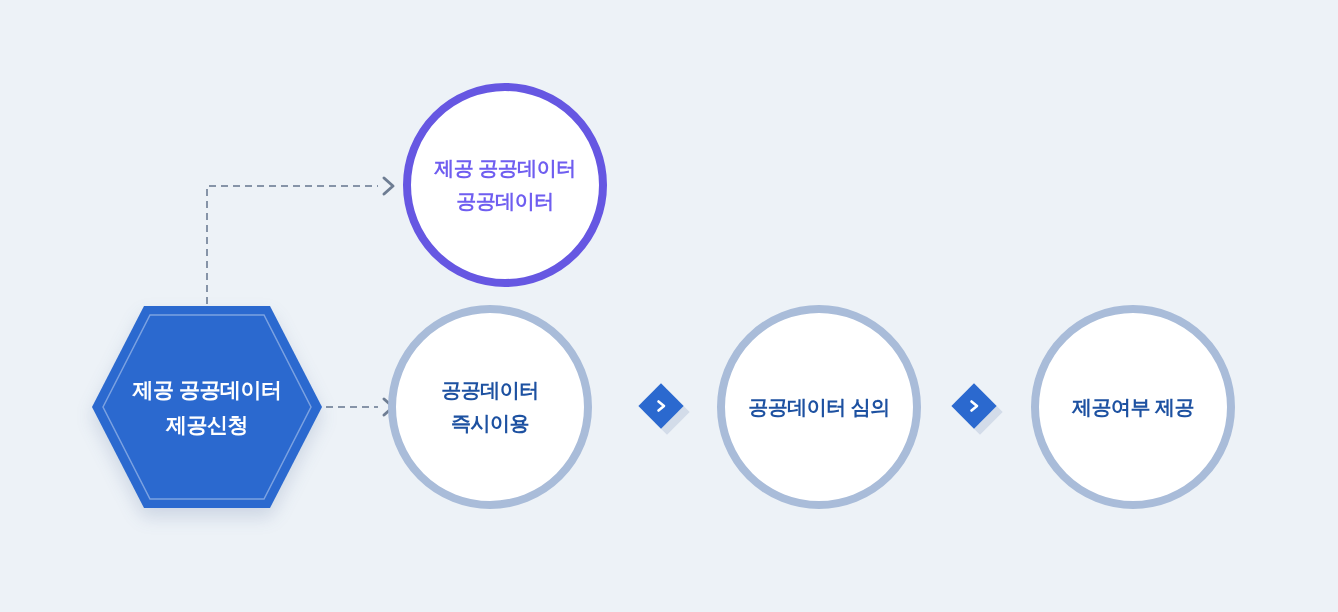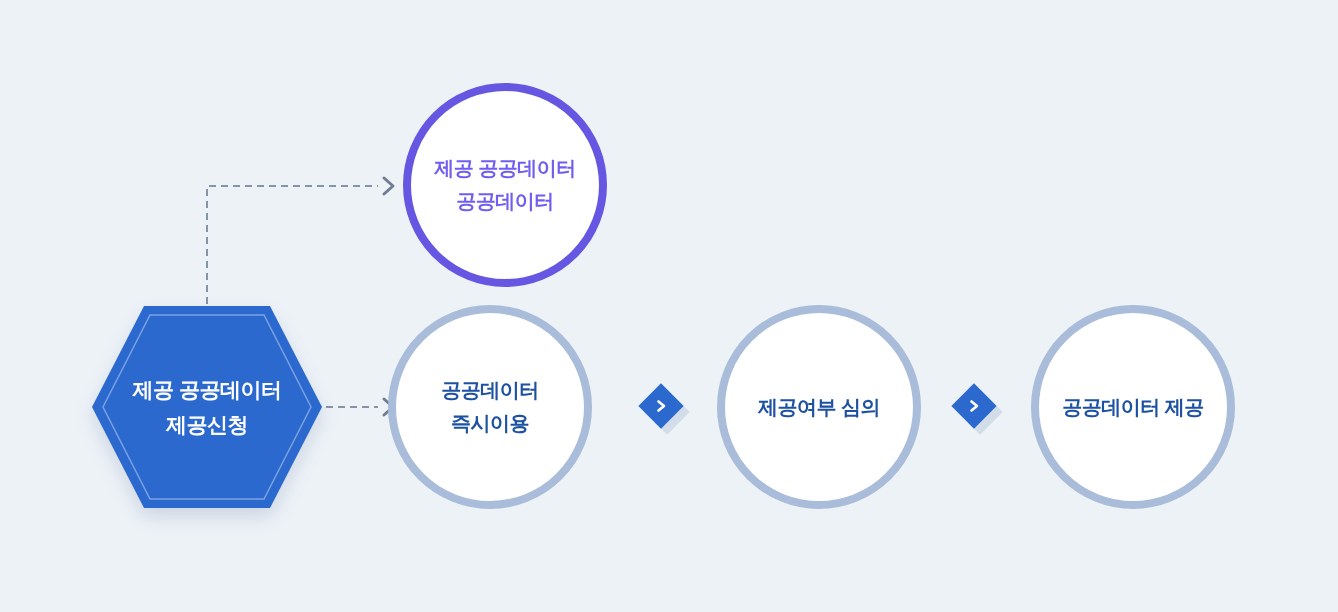--- a/index.html
+++ b/index.html
@@ -134,31 +134,31 @@
   <div class="diamond" style="left:645px; top:390px;">
     <div class="diamond-shadow"></div>
     <div class="diamond-body"></div>
     <svg width="16" height="16" viewBox="0 0 16 16">
       <polyline points="5.5,3.5 11,8 5.5,12.5" fill="none" stroke="#ffffff" stroke-width="2.6" stroke-linecap="round" stroke-linejoin="round"></polyline>
     </svg>
   </div>
 
   <div class="circle step" style="left:717px; top:305px;">
     <div class="circle-label">
-      <span>제공여부 심의</span>
+      <span>공공데이터 심의</span>
     </div>
   </div>
 
   <div class="diamond" style="left:958px; top:390px;">
     <div class="diamond-shadow"></div>
     <div class="diamond-body"></div>
     <svg width="16" height="16" viewBox="0 0 16 16">
       <polyline points="5.5,3.5 11,8 5.5,12.5" fill="none" stroke="#ffffff" stroke-width="2.6" stroke-linecap="round" stroke-linejoin="round"></polyline>
     </svg>
   </div>
 
   <div class="circle step" style="left:1031px; top:305px;">
     <div class="circle-label">
-      <span>공공데이터 제공</span>
+      <span>제공여부 제공</span>
     </div>
   </div>
 
 </div>
 
 </body></html>

